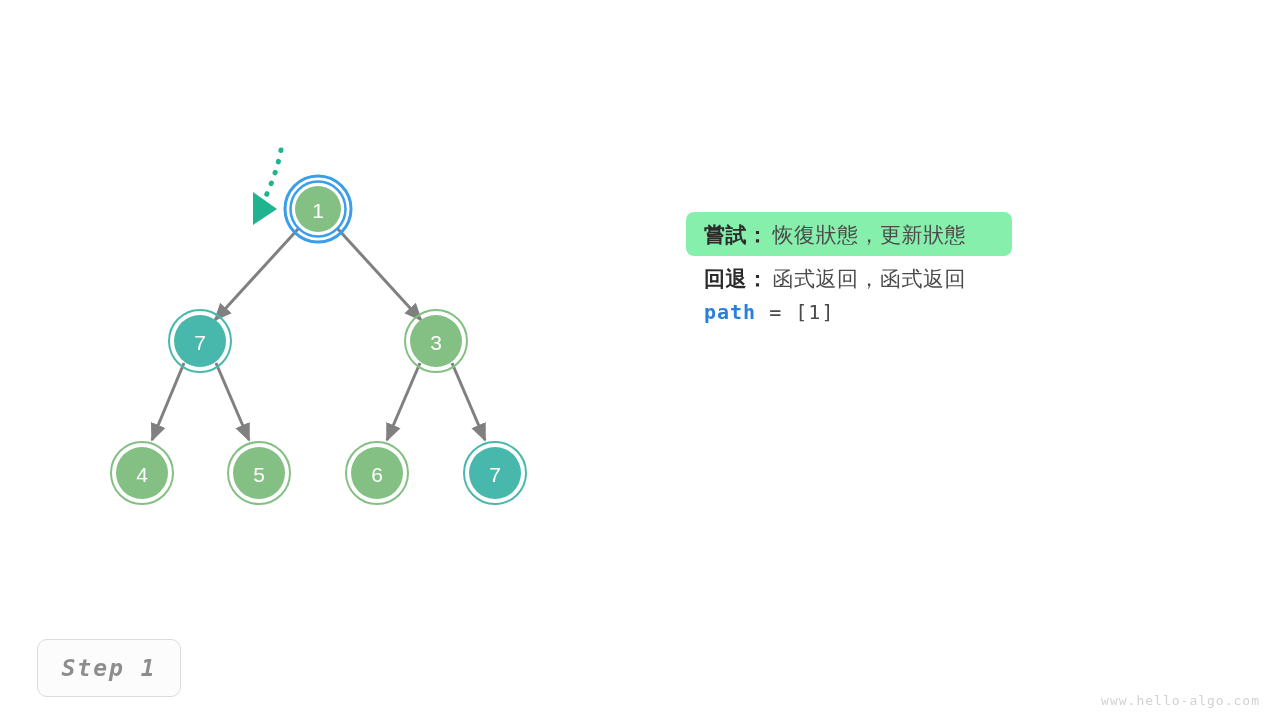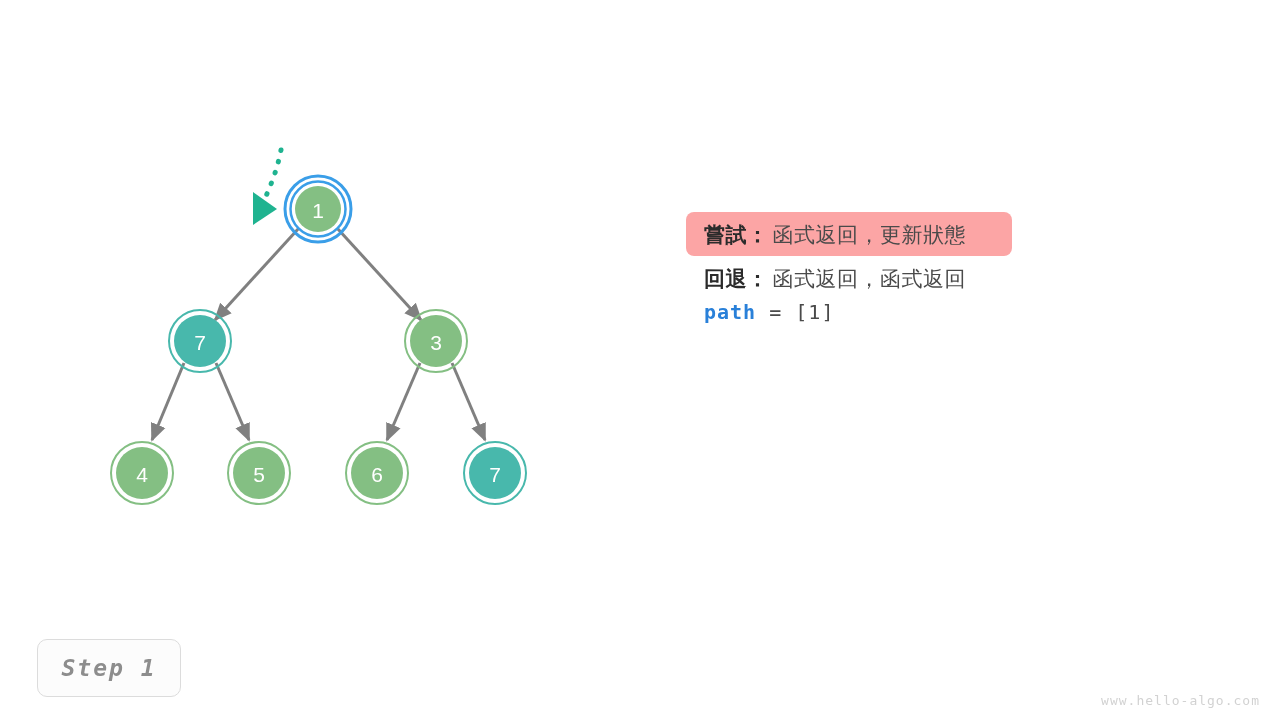--- a/index.html
+++ b/index.html
@@ -36,21 +36,21 @@
   .desc-row {
     height: 44px;
     display: flex;
     align-items: center;
     font-size: 21px;
     line-height: 1;
     letter-spacing: 0.5px;
     white-space: nowrap;
   }
   .desc-row.highlight {
-    background: #fca5a5;
+    background: #86efac;
     border-radius: 8px;
     width: 326px;
     padding-left: 18px;
     box-sizing: border-box;
   }
   .desc-row.plain {
     padding-left: 18px;
   }
   .desc-key {
     font-weight: bold;
@@ -189,21 +189,21 @@
     <circle cx="495" cy="473" r="31" fill="none" stroke="#48b8ac" stroke-width="2"></circle>
     <circle cx="495" cy="473" r="26" fill="#48b8ac"></circle>
     <text class="node-label" x="495" y="474">7</text>
   </g>
 </svg>
 
 <div id="info-panel">
 
   <div class="desc-row highlight">
     <span class="desc-key">嘗試：</span>
-    <span class="desc-val">函式返回，更新狀態</span>
+    <span class="desc-val">恢復狀態，更新狀態</span>
   </div>
 
   <div class="desc-row plain">
     <span class="desc-key">回退：</span>
     <span class="desc-val">函式返回，函式返回</span>
   </div>
 
   <div class="var-row">
     <span class="var-name path">path</span>
     <span class="var-rest"> = [1]</span>

